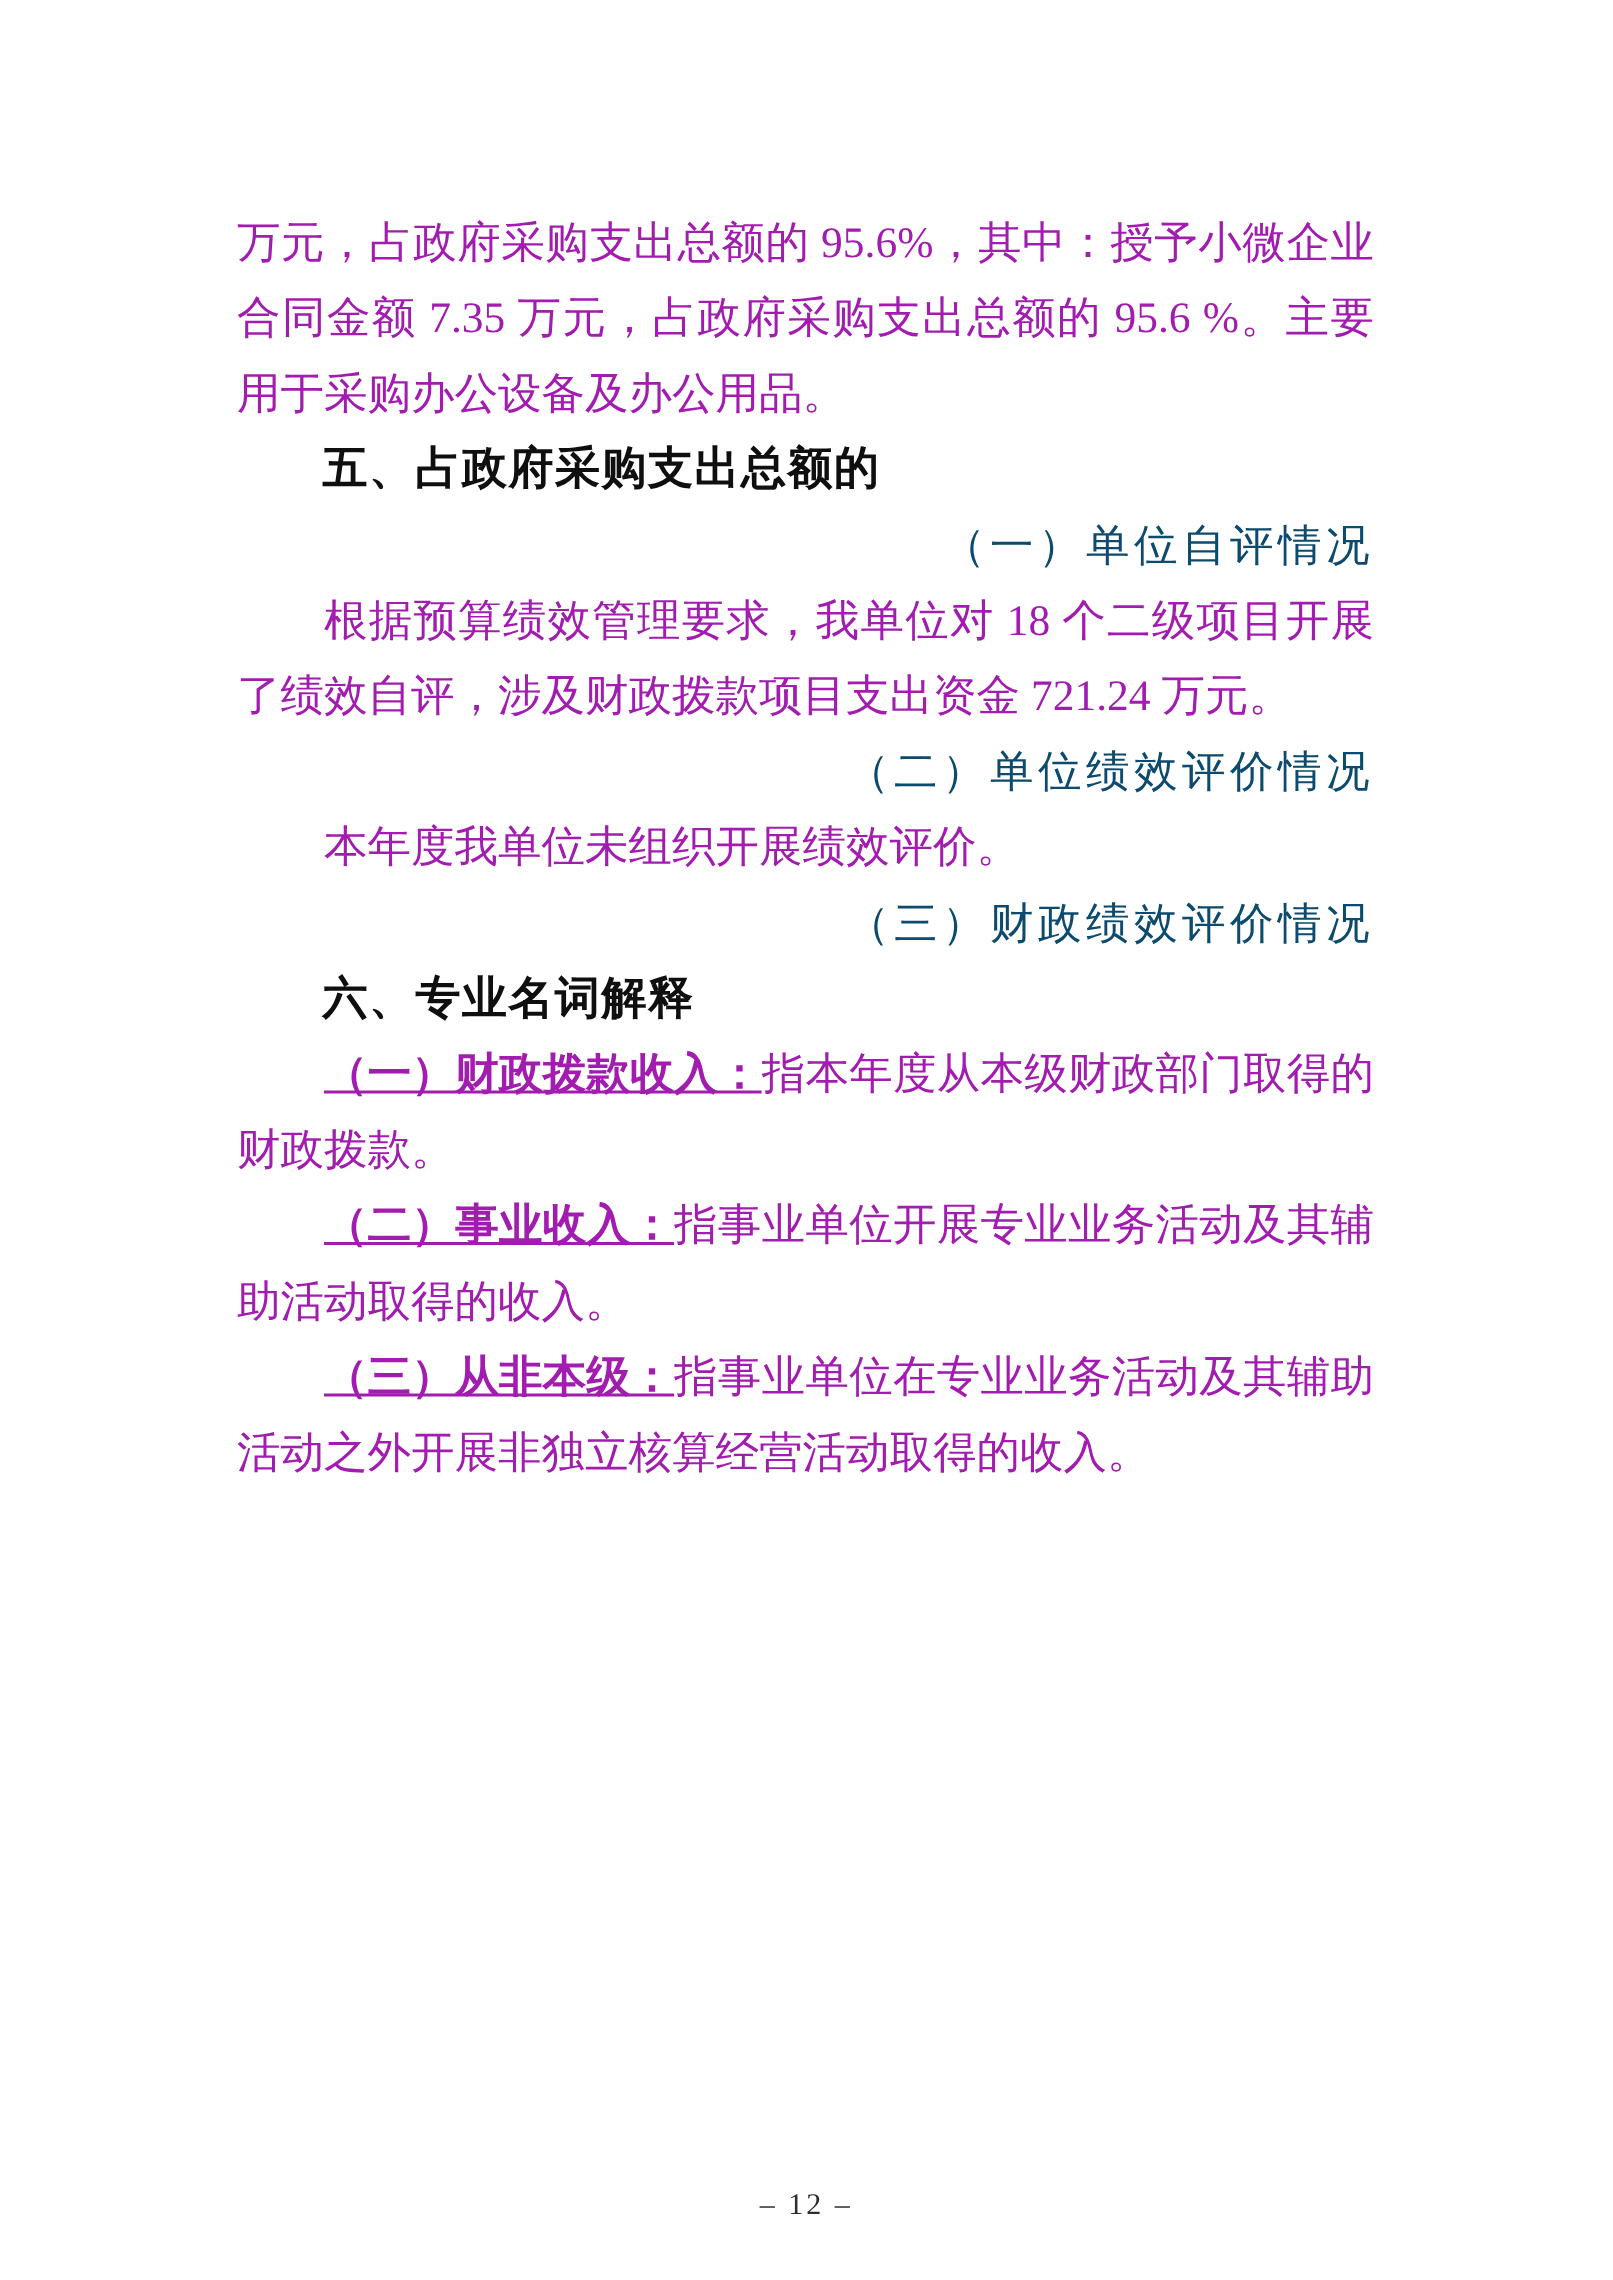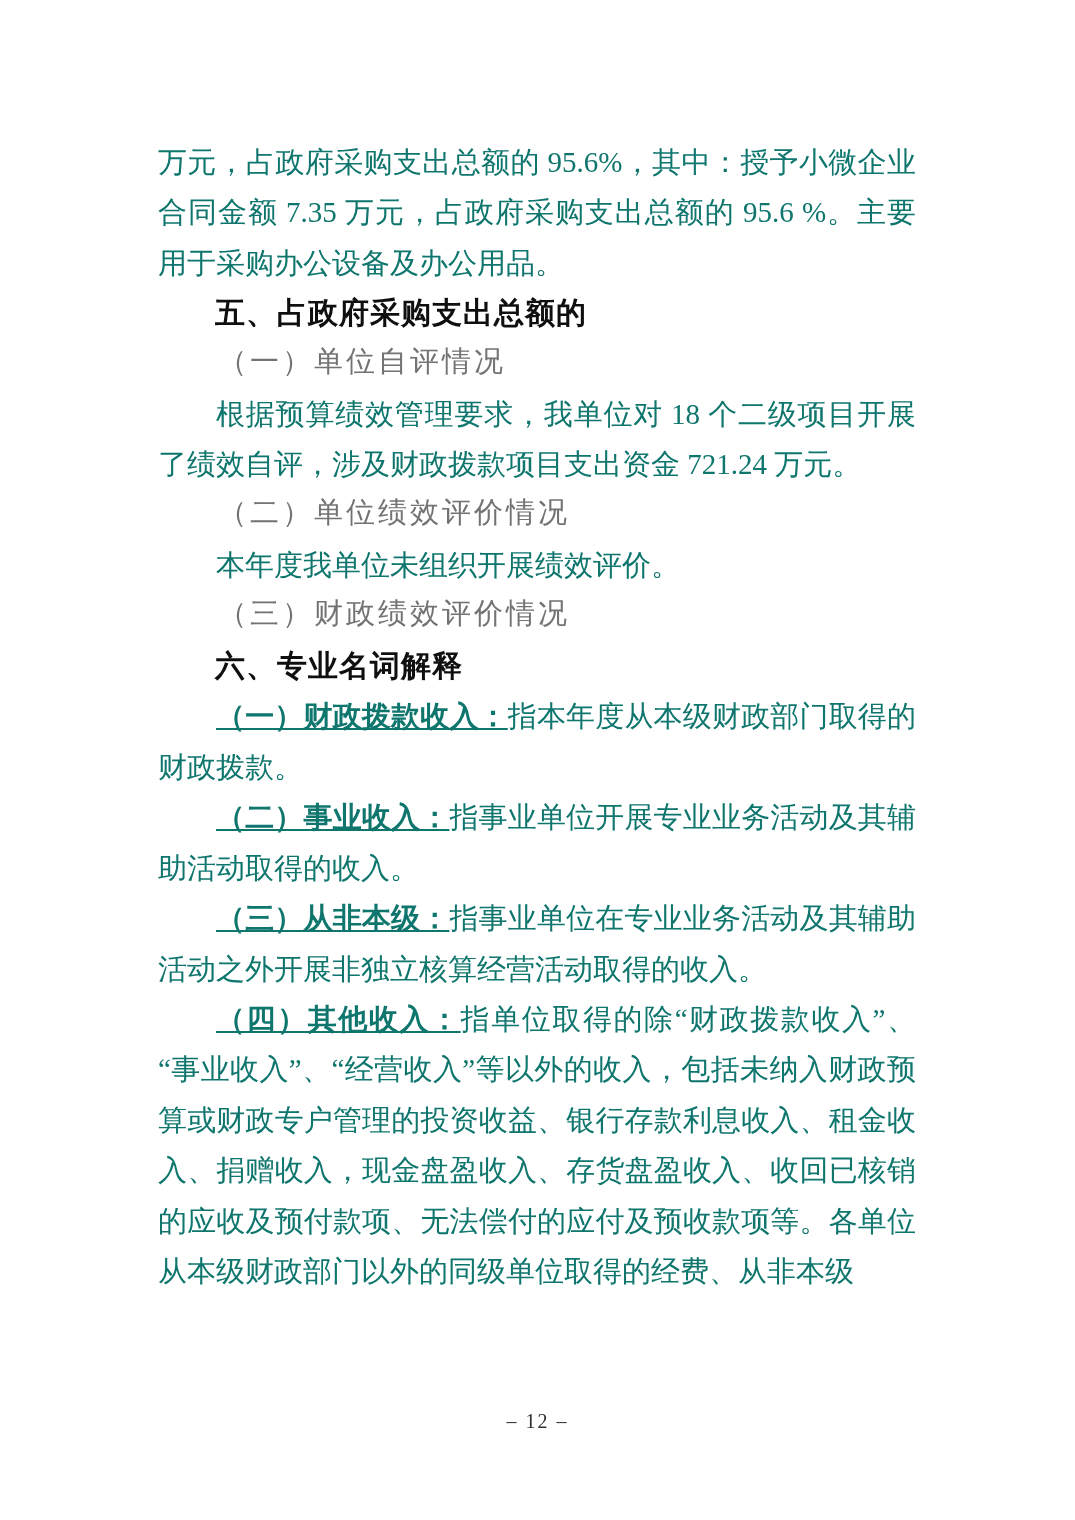--- a/index.html
+++ b/index.html
@@ -15,48 +15,48 @@
     position: absolute;
     left: 158px;
     top: 137px;
     width: 758px;
   }
   .content p {
     margin: 0;
     padding: 0;
     font-size: 29px;
     line-height: 50.4px;
-    color: #0f766e;
+    color: #a21caf;
     text-align: justify;
     word-break: break-all;
   }
   p.body { font-family: "Liberation Serif", "DejaVu Serif", serif; }
   p.indent { text-indent: 58px; }
   p.h1 {
     font-family: "Liberation Sans", "DejaVu Sans", sans-serif;
     font-weight: 700;
     font-size: 30px;
     letter-spacing: 1px;
     text-indent: 57px;
     text-align: left;
     color: #0f0f0f;
   }
   p.h2 {
-    font-family: Liberation Mono, monospace;
+    font-family: Liberation Sans, sans-serif;
     letter-spacing: 3px;
     text-indent: 60px;
-    text-align: left;
-    color: #737373;
+    text-align: right;
+    color: #0c4a6e;
   }
   .lead { font-weight: 700; text-decoration: underline; }
   .footer {
     position: absolute;
     left: 0;
     right: 0;
-    top: 1408px;
+    top: 1457px;
     text-align: center;
     font-family: "Liberation Serif", "DejaVu Serif", serif;
     font-size: 20px;
     line-height: 26px;
     color: #2e2e2e;
     letter-spacing: 2px;
   }
 </style>
 </head>
 <body>
@@ -67,18 +67,17 @@
       <p class="h1">五、占政府采购支出总额的</p>
       <p class="h2">（一）单位自评情况</p>
       <p class="body indent">根据预算绩效管理要求，我单位对 18 个二级项目开展了绩效自评，涉及财政拨款项目支出资金 721.24 万元。</p>
       <p class="h2">（二）单位绩效评价情况</p>
       <p class="body indent">本年度我单位未组织开展绩效评价。</p>
       <p class="h2">（三）财政绩效评价情况</p>
       <p class="h1">六、专业名词解释</p>
       <p class="body indent"><span class="lead">（一）财政拨款收入：</span>指本年度从本级财政部门取得的财政拨款。</p>
       <p class="body indent"><span class="lead">（二）事业收入：</span>指事业单位开展专业业务活动及其辅助活动取得的收入。</p>
       <p class="body indent"><span class="lead">（三）从非本级：</span>指事业单位在专业业务活动及其辅助活动之外开展非独立核算经营活动取得的收入。</p>
-      <p class="body indent"><span class="lead">（四）其他收入：</span>指单位取得的除“财政拨款收入”、“事业收入”、“经营收入”等以外的收入，包括未纳入财政预算或财政专户管理的投资收益、银行存款利息收入、租金收入、捐赠收入，现金盘盈收入、存货盘盈收入、收回已核销的应收及预付款项、无法偿付的应付及预收款项等。各单位从本级财政部门以外的同级单位取得的经费、从非本级</p>
     </main>
   <footer class="footer">
     <span>– 12 –</span>
   </footer>
 </div>
 
 </body></html>

